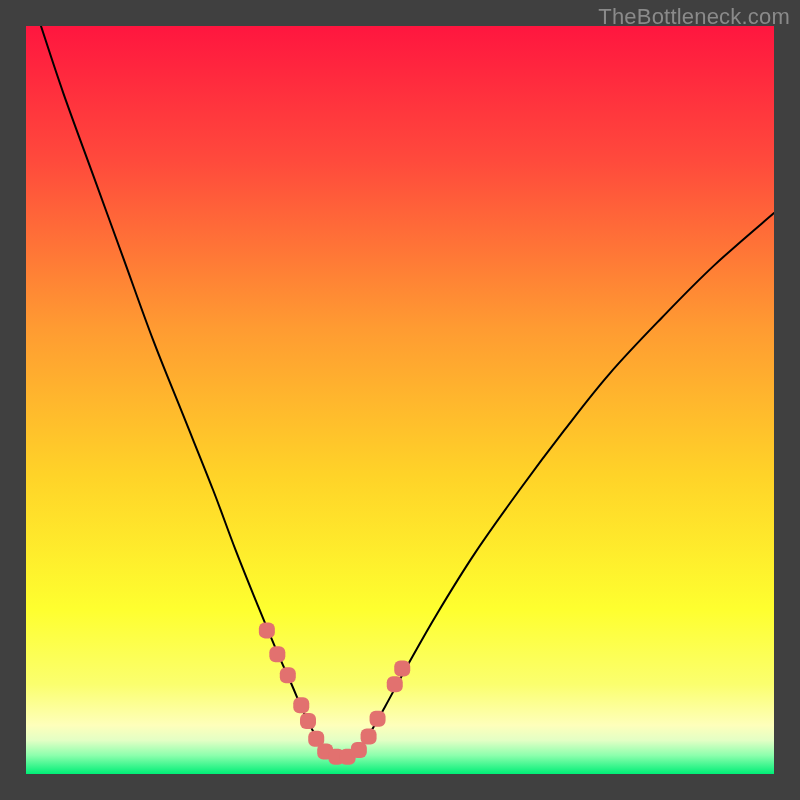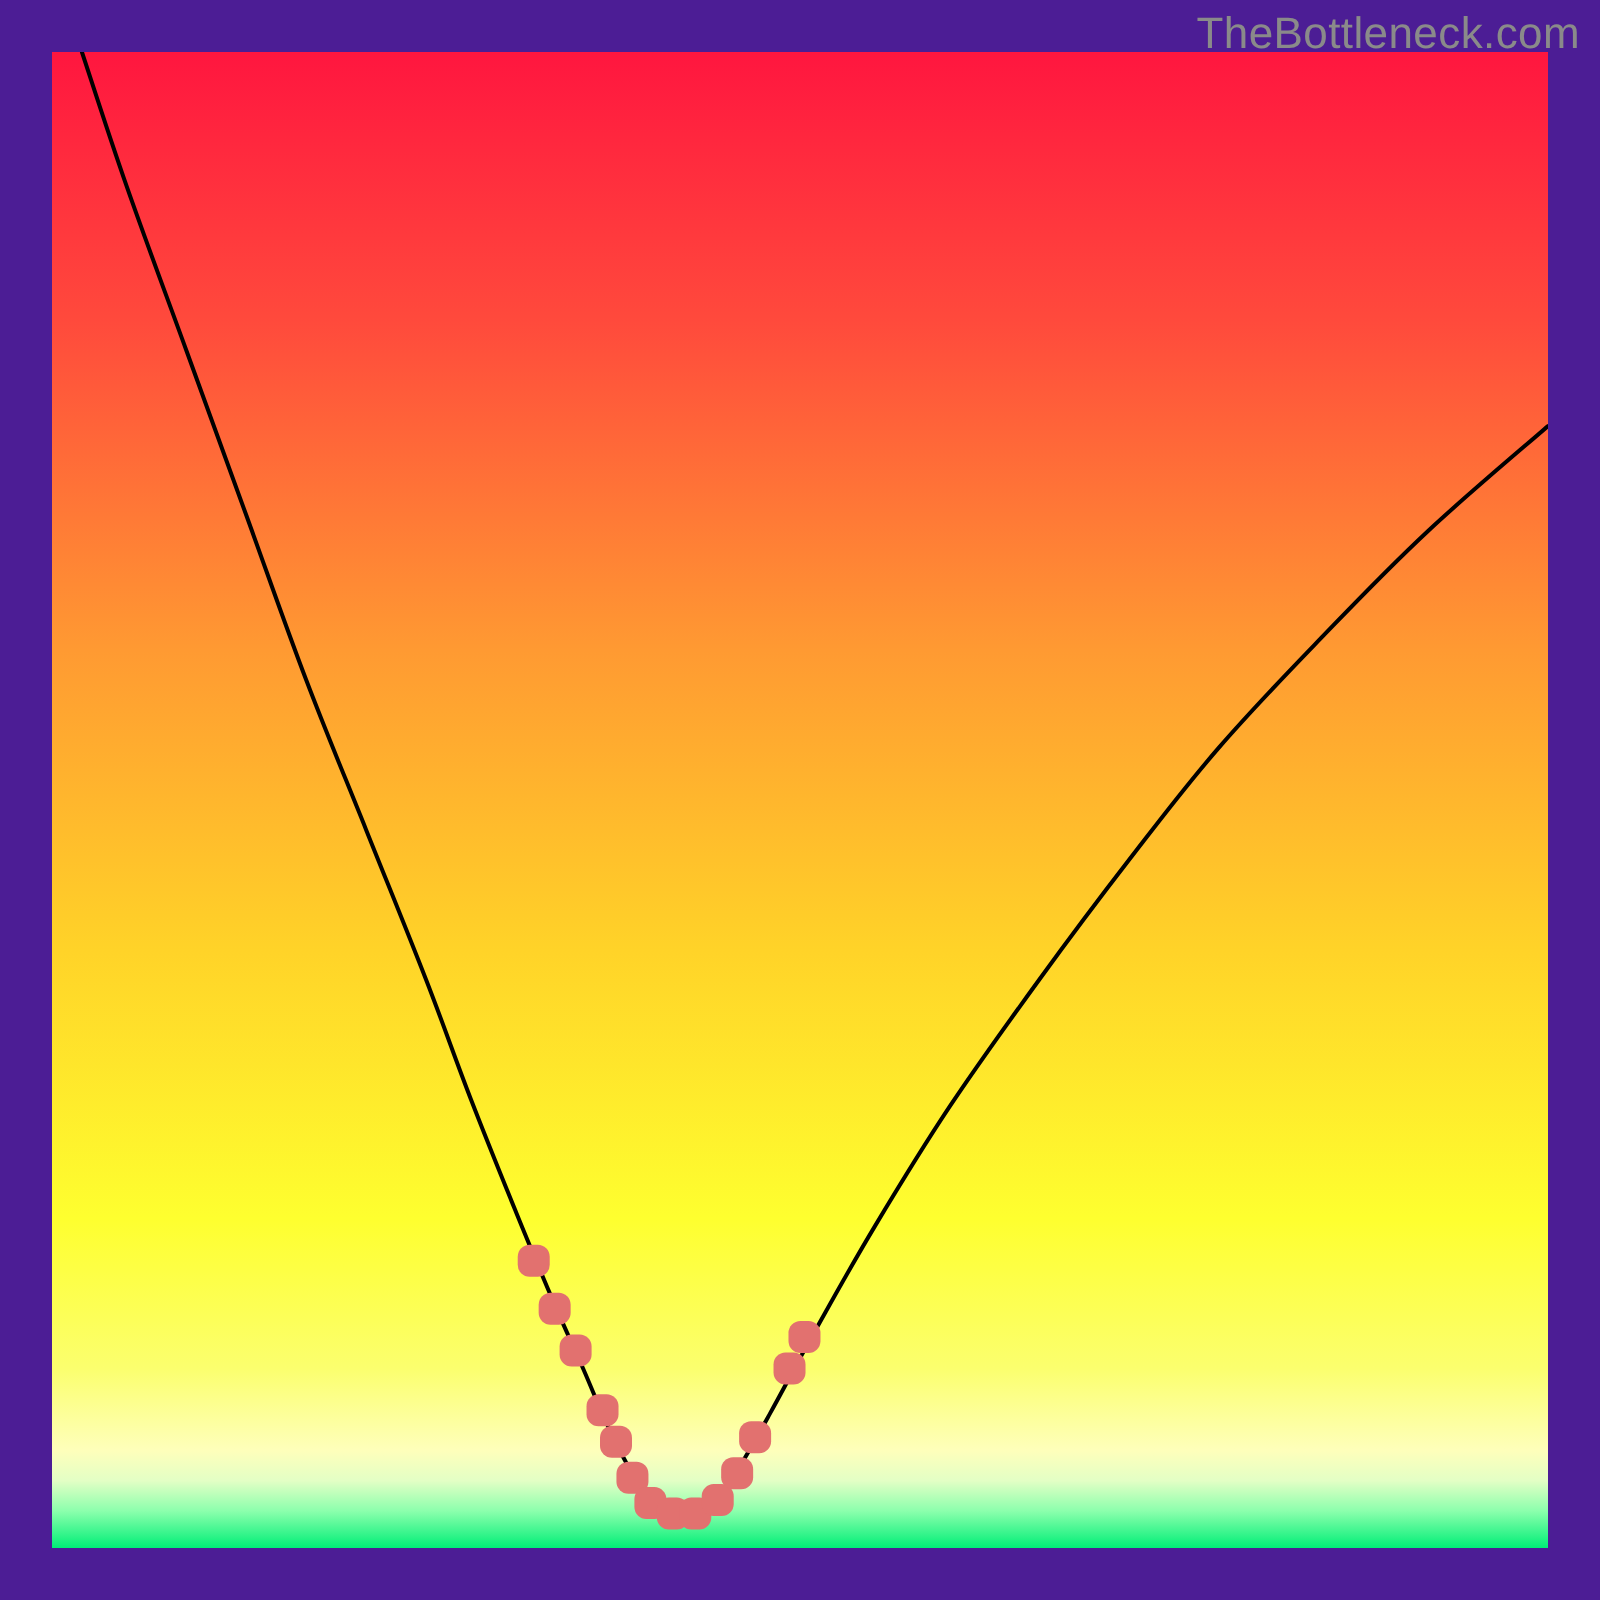--- a/index.html
+++ b/index.html
@@ -7,21 +7,21 @@
     padding: 0;
     width: 800px;
     height: 800px;
     background: #000;
     overflow: hidden;
     font-family: Arial, Helvetica, sans-serif;
   }
   .frame {
     position: absolute;
     inset: 0;
-    background: #4c1d95;
+    background: #404040;
     padding-left: 18px;
   }
   .plot {
     position: absolute;
     left: 26px;
     top: 26px;
     width: 748px;
     height: 748px;
   }
   .watermark {

